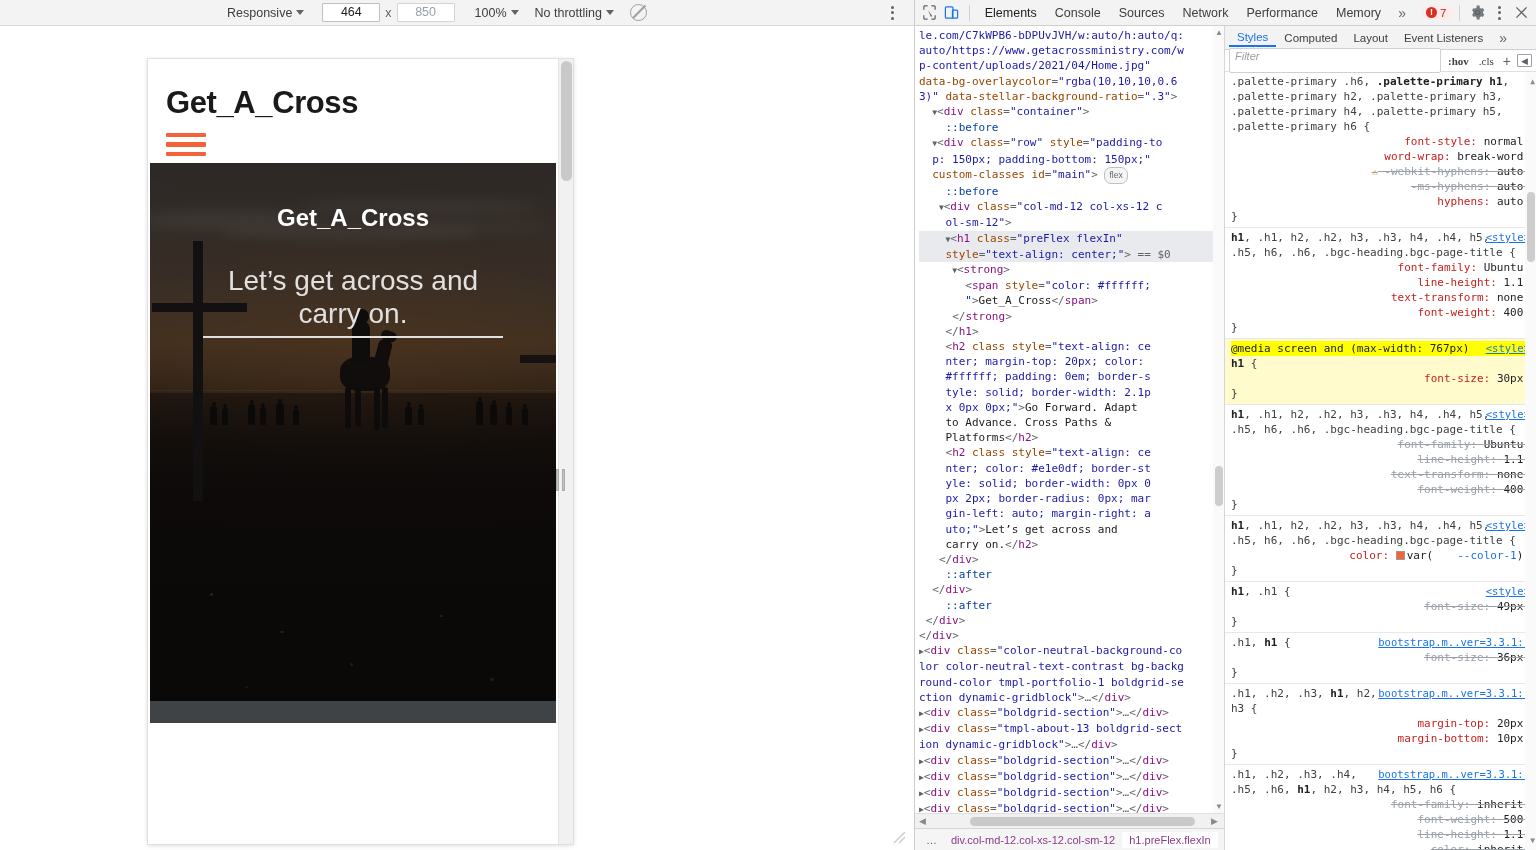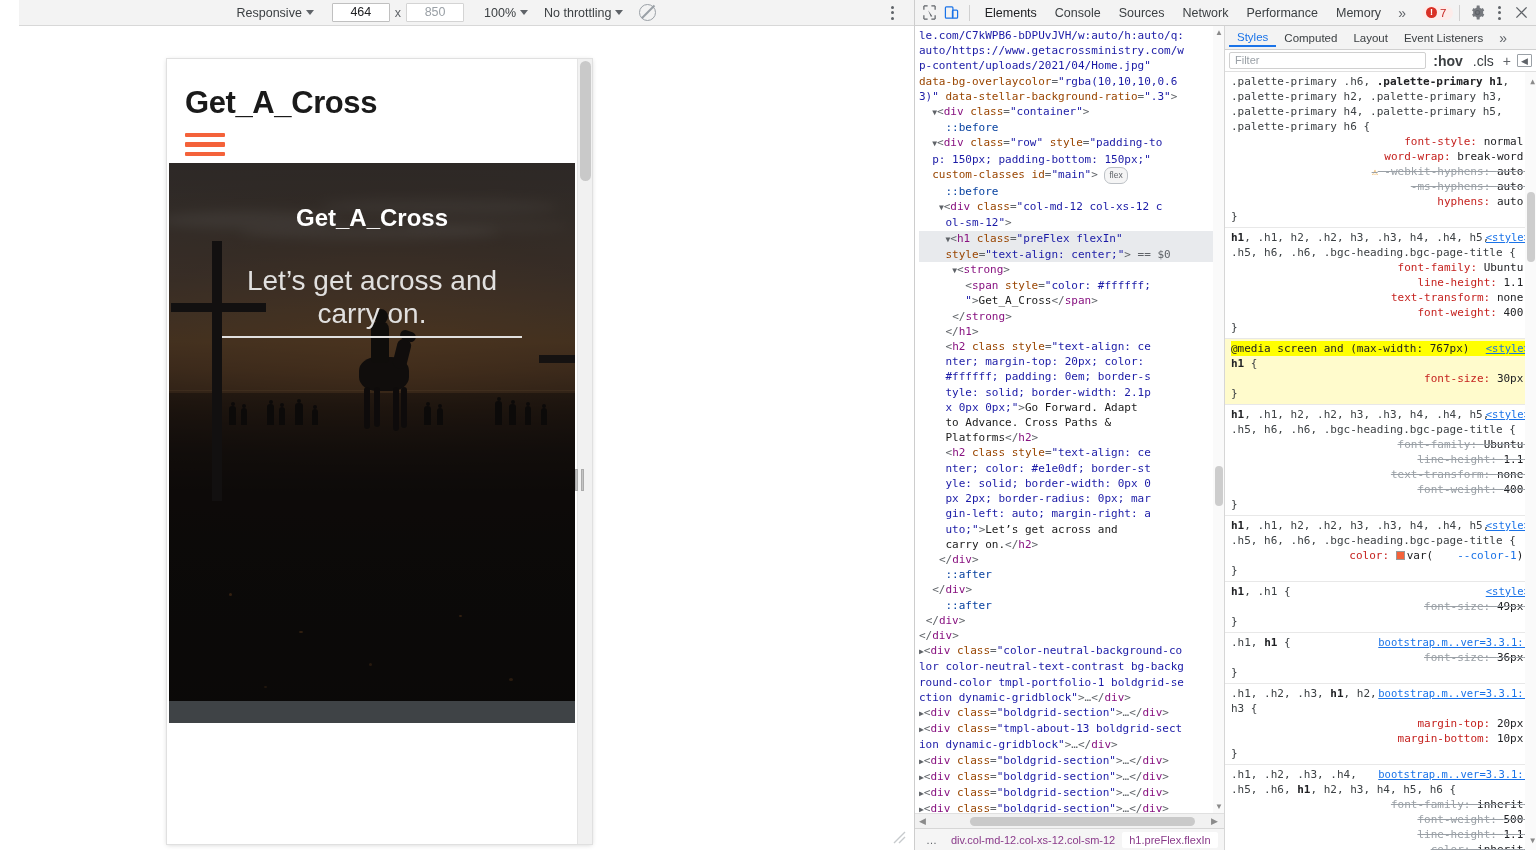--- a/index.html
+++ b/index.html
@@ -2,21 +2,21 @@
 <html><head>
 <meta charset="utf-8">
 <style>
   * { box-sizing: border-box; }
   html, body { margin:0; padding:0; }
   body {
     width:1536px; height:850px; overflow:hidden;
     font-family:"Liberation Sans", sans-serif;
     background:#ffffff; font-size:12px; color:#222;
   }
-  .app { display:flex; width:1536px; height:850px;padding-left:19px; }
+  .app { display:flex; width:1536px; height:850px; }
 
   
   .device-pane { width:915px; height:850px; position:relative; background:#ffffff;
                  border-right:1px solid #cdcdcd; display:flex; flex-direction:column; }
   .device-toolbar { height:26px; flex:0 0 26px; background:#f3f3f3;
                     border-bottom:1px solid #d8d8d8; display:flex; align-items:center;
                     justify-content:flex-end; padding:0 14px 0 0; gap:0; }
   .dt-select { display:flex; align-items:center; gap:4px; color:#3c4043; font-size:12.5px;
                padding:2px 4px; cursor:default; }
   .caret { width:0;height:0;border-left:4px solid transparent;border-right:4px solid transparent;
@@ -160,23 +160,23 @@
   .crumb.dots { color:#5f6368; }
 
   
   .styles-pane { flex:1; display:flex; flex-direction:column; min-width:0; background:#fff; }
   .styles-tabs { height:24px; flex:0 0 24px; display:flex; align-items:center;
                  border-bottom:1px solid #d0d0d0; background:#f3f3f3; padding:0 4px; }
   .st-tab { font-size:11.5px; color:#3c4043; padding:3px 8px; }
   .st-tab.sel { color:#1a73e8; border-bottom:2px solid #1a73e8; padding-bottom:2px; }
   .filterbar { height:22px; flex:0 0 22px; display:flex; align-items:center; gap:4px;
                border-bottom:1px solid #e0e0e0; padding:0 4px; background:#fff; }
-  .filter-input { flex:1; height:17px; border:1px solid #d0d0d0; border-radius:2px; font-size:11px;
-                  color:#9aa0a6; padding:0 5px; line-height:15px; background:#fff; }
-  .fb-btn { font-size:14px; color:#3c4043; font-weight:bold; padding:0 3px; }
+  .filter-input { flex:1; height:25px; border:1px solid #d0d0d0; border-radius:2px; font-size:11px;
+                  color:#9aa0a6; padding:0 5px; line-height:15px; background:#fff;font-style:italic; }
+  .fb-btn { font-size:11px; color:#3c4043; font-weight:bold; padding:0 3px;font-family:Liberation Serif, serif; }
   .fb-btn.thin { font-weight:normal; }
   .plus { font-size:14px; color:#5f6368; padding:0 2px; }
   .tgl { width:15px;height:13px;border:1px solid #9aa0a6; font-size:9px; display:flex;
          align-items:center; justify-content:center; color:#5f6368; border-radius:1px; }
   .styles-scroll { flex:1; overflow:hidden; position:relative;
                    font-family:"DejaVu Sans Mono", monospace; font-size:11px; line-height:15px; }
   .rule { border-bottom:1px solid #e8e8e8; padding:2px 6px 3px 6px; position:relative; }
   .rule.hl { background:#fffbcc; }
   .sel { color:#3c4043; }
   .sel b { color:#202124; }

